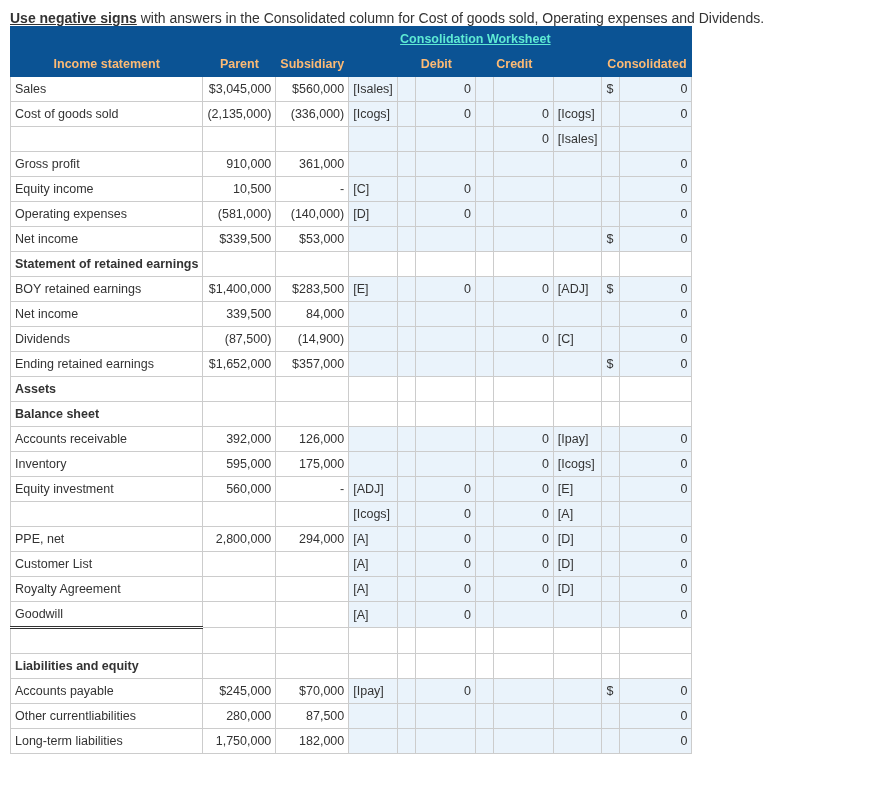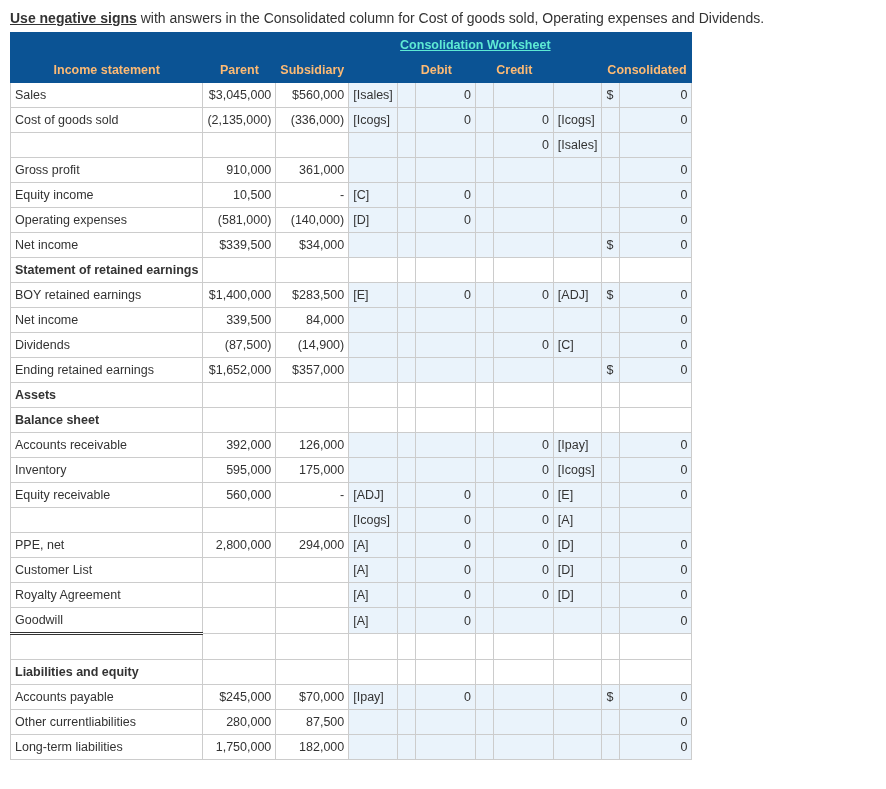--- a/index.html
+++ b/index.html
@@ -5,21 +5,20 @@
   body {
     margin: 0;
     padding: 10px;
     font-family: Arial, Helvetica, sans-serif;
     font-size: 13px;
     color: #333;
     background: #fff;
   }
   .instructions {
     font-size: 14px;
-    margin-bottom: 6px;
   }
   .instructions strong { text-decoration: underline; }
   table {
     border-collapse: collapse;
     table-layout: fixed;
   }
   col.desc { width: 150px; }
   col.num  { width: 72px; }
   col.ref  { width: 42px; }
   col.cur  { width: 18px; }
@@ -166,21 +165,21 @@
         <td class="r input">0</td>
         <td class="input"></td>
         <td class="r input"></td>
         <td class="input"></td>
         <td class="input"></td>
         <td class="r input">0</td>
       </tr>
       <tr>
         <td>Net income</td>
         <td class="r ">$339,500</td>
-        <td class="r ">$34,000</td>
+        <td class="r ">$53,000</td>
         <td class="input"></td>
         <td class="input"></td>
         <td class="r input"></td>
         <td class="input"></td>
         <td class="r input"></td>
         <td class="input"></td>
         <td class="input">$</td>
         <td class="r input">0</td>
       </tr>
       <tr class="section">
@@ -294,21 +293,21 @@
         <td class="input"></td>
         <td class="input"></td>
         <td class="r input"></td>
         <td class="input"></td>
         <td class="r input">0</td>
         <td class="input">[Icogs]</td>
         <td class="input"></td>
         <td class="r input">0</td>
       </tr>
       <tr>
-        <td>Equity receivable</td>
+        <td>Equity investment</td>
         <td class="r ">560,000</td>
         <td class="r ">-</td>
         <td class="input">[ADJ]</td>
         <td class="input"></td>
         <td class="r input">0</td>
         <td class="input"></td>
         <td class="r input">0</td>
         <td class="input">[E]</td>
         <td class="input"></td>
         <td class="r input">0</td>

